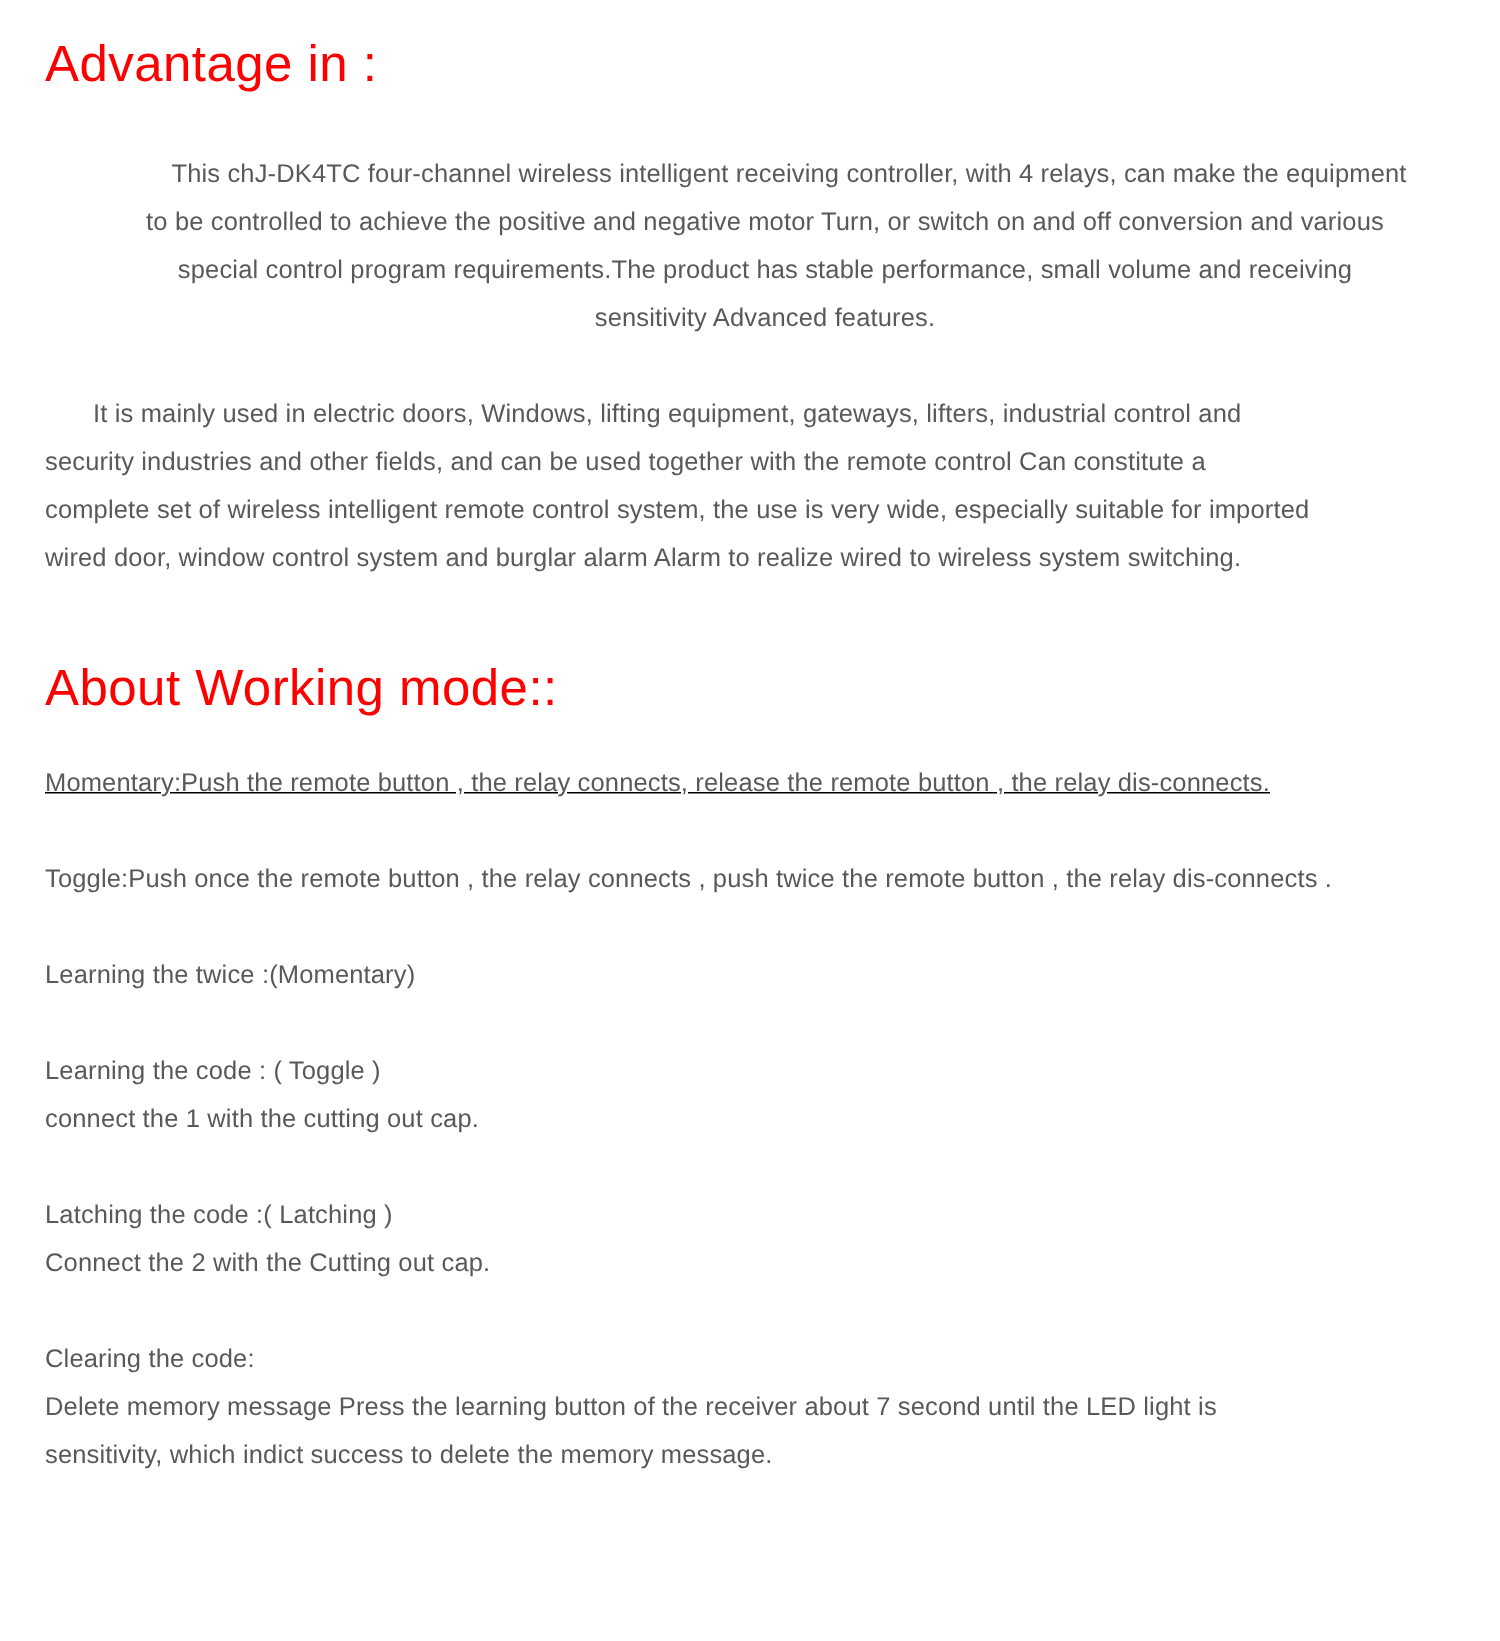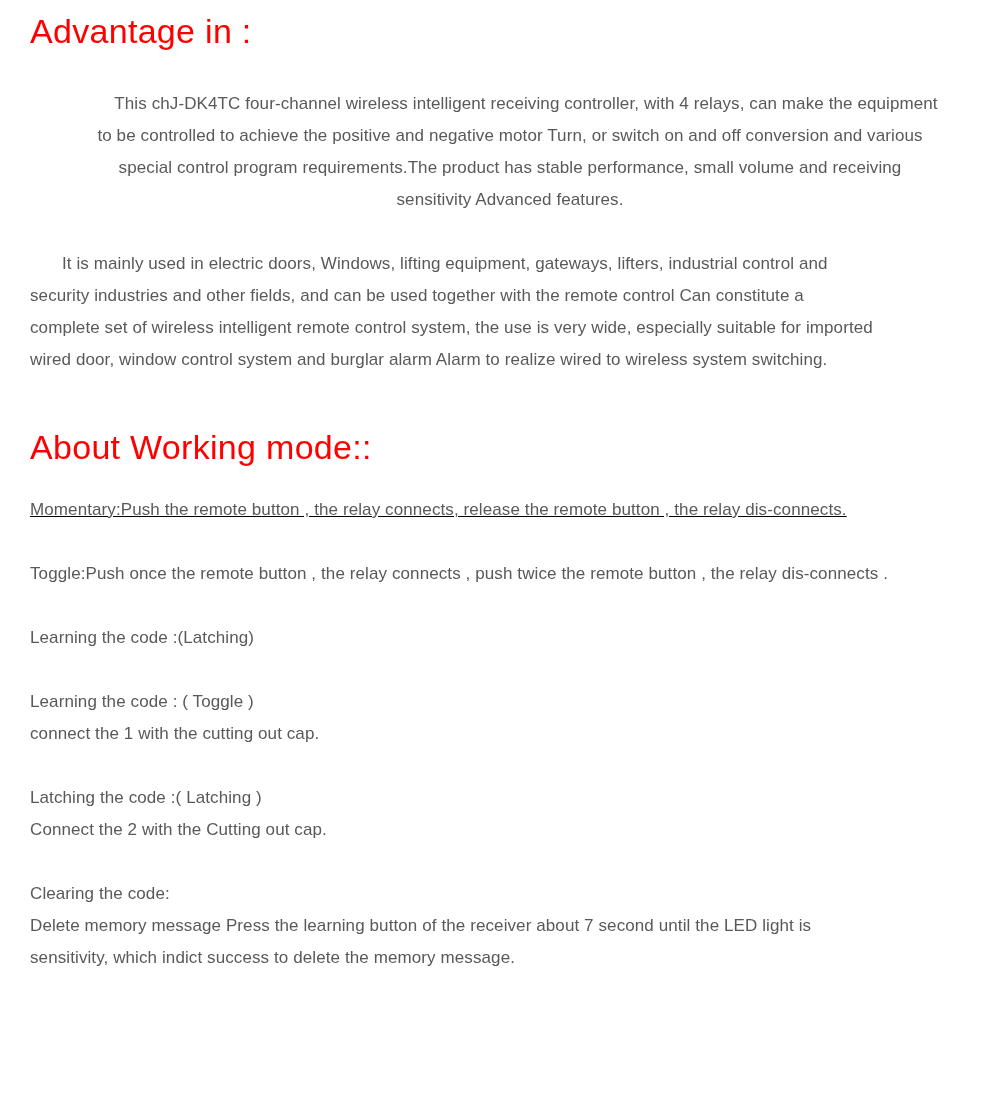--- a/index.html
+++ b/index.html
@@ -18,21 +18,21 @@
   }
   .heading {
     margin: 0;
     font-size: 34px;
     line-height: 38px;
     font-weight: 400;
     letter-spacing: 0.3px;
     color: #ff0000;
   }
   .heading-advantage {
-    padding-top: 12px;
+    padding-top: 24px;
   }
   .heading-mode {
     margin-top: 52px;
   }
   .para {
     margin: 0;
   }
   .para-adv-1 { margin-top: 38px; text-align: center; }
   .para-adv-2 { margin-top: 32px; }
   .mode-para { margin-top: 32px; }
@@ -74,21 +74,21 @@
   <div class="para mode-para mode-para-first">
     <div class="body-line">Momentary:Push the remote button , the relay connects, release the remote button , the relay dis-connects.</div>
   </div>
 
   <div class="para mode-para">
     <div class="body-line">Toggle:Push once the remote button , the relay connects , push twice the remote button , the relay dis-connects .</div>
   </div>
 
 
   <div class="para mode-para">
-    <div class="body-line">Learning the code :(Latching)</div>
+    <div class="body-line">Learning the twice :(Momentary)</div>
   </div>
 
   <div class="para mode-para">
     <div class="body-line">Learning the code : ( Toggle )</div>
     <div class="body-line">connect the 1 with the cutting out cap.</div>
   </div>
 
   <div class="para mode-para">
     <div class="body-line">Latching the code :( Latching )</div>
     <div class="body-line">Connect the 2 with the Cutting out cap.</div>

